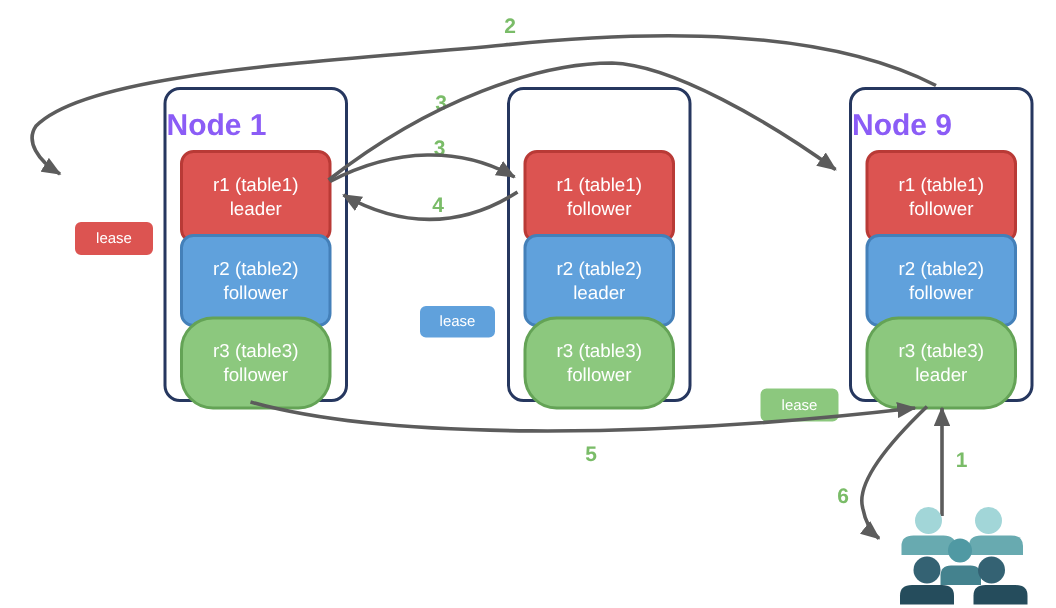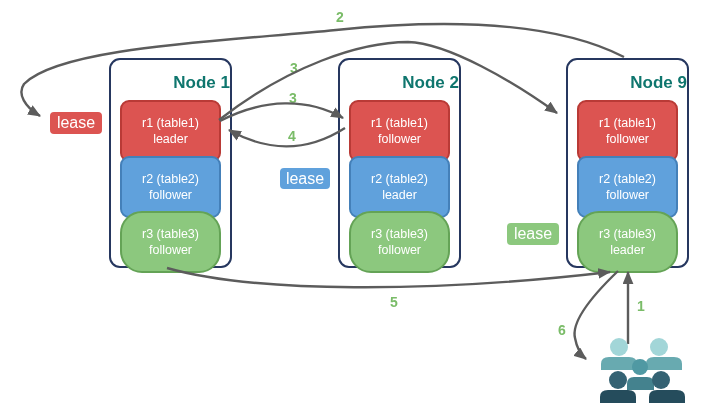--- a/index.html
+++ b/index.html
@@ -3,33 +3,33 @@
 <meta charset="utf-8">
 <style>
   html,body{margin:0;padding:0;background:#ffffff;}
   body{font-family:"Liberation Sans",sans-serif;}
   .canvas{position:relative;width:704px;height:405px;background:#ffffff;overflow:hidden;}
 
   .overlay{position:absolute;left:0;top:0;width:704px;height:405px;pointer-events:none;}
 
   .node{position:absolute;top:58px;width:123px;height:210px;background:#ffffff;
         border:2px solid #26375f;border-radius:11px;box-sizing:border-box;}
-  .node-title{position:absolute;top:13px;left:0;right:0;text-align:right;
-        font-size:17px;font-weight:bold;color:#0f766e;}
+  .node-title{position:absolute;top:13px;left:0;right:0;text-align:left;
+        font-size:20px;font-weight:bold;color:#8b5cf6;}
   .range{position:absolute;left:9px;right:9px;height:62px;border-radius:9px;
         border:2px solid;box-sizing:border-box;color:#ffffff;font-size:12.5px;
         text-align:center;display:flex;flex-direction:column;justify-content:center;
         line-height:1.32;}
   .range.pos1{top:40px}.range.pos2{top:96px}.range.pos3{top:151px}
   .red{background:#dc5451;border-color:#b93a36;}
   .blue{background:#60a1dc;border-color:#4480b9;}
   .green{background:#8cc87e;border-color:#64a356;border-radius:22px;}
 
   .lease{position:absolute;border-radius:6px;border:2px solid;box-sizing:border-box;
-        color:#ffffff;font-size:16px;display:flex;align-items:center;justify-content:center;}
+        color:#ffffff;font-size:10px;display:flex;align-items:center;justify-content:center;margin-top:36px;}
   .lease-red{left:48px;top:110px;width:56px;height:26px;}
   .lease-blue{left:278px;top:166px;width:54px;height:25px;}
   .lease-green{left:505px;top:221px;width:56px;height:26px;}
 
   .step{position:absolute;transform:translateX(-50%);font-size:14px;font-weight:bold;
         color:#7abc68;}
   .step-1{left:641px;top:298px;}
   .step-2{left:340px;top:9px;}
   .step-3a{left:294px;top:60px;}
   .step-3b{left:293px;top:90px;}
@@ -54,21 +54,20 @@
       <span>r2 (table2)</span>
       <span>follower</span>
     </div>
     <div class="range green pos3">
       <span>r3 (table3)</span>
       <span>follower</span>
     </div>
   </div>
 
   <div class="node" style="left:338px">
-    <div class="node-title">Node 2</div>
     <div class="range red pos1">
       <span>r1 (table1)</span>
       <span>follower</span>
     </div>
     <div class="range blue pos2">
       <span>r2 (table2)</span>
       <span>leader</span>
     </div>
     <div class="range green pos3">
       <span>r3 (table3)</span>

